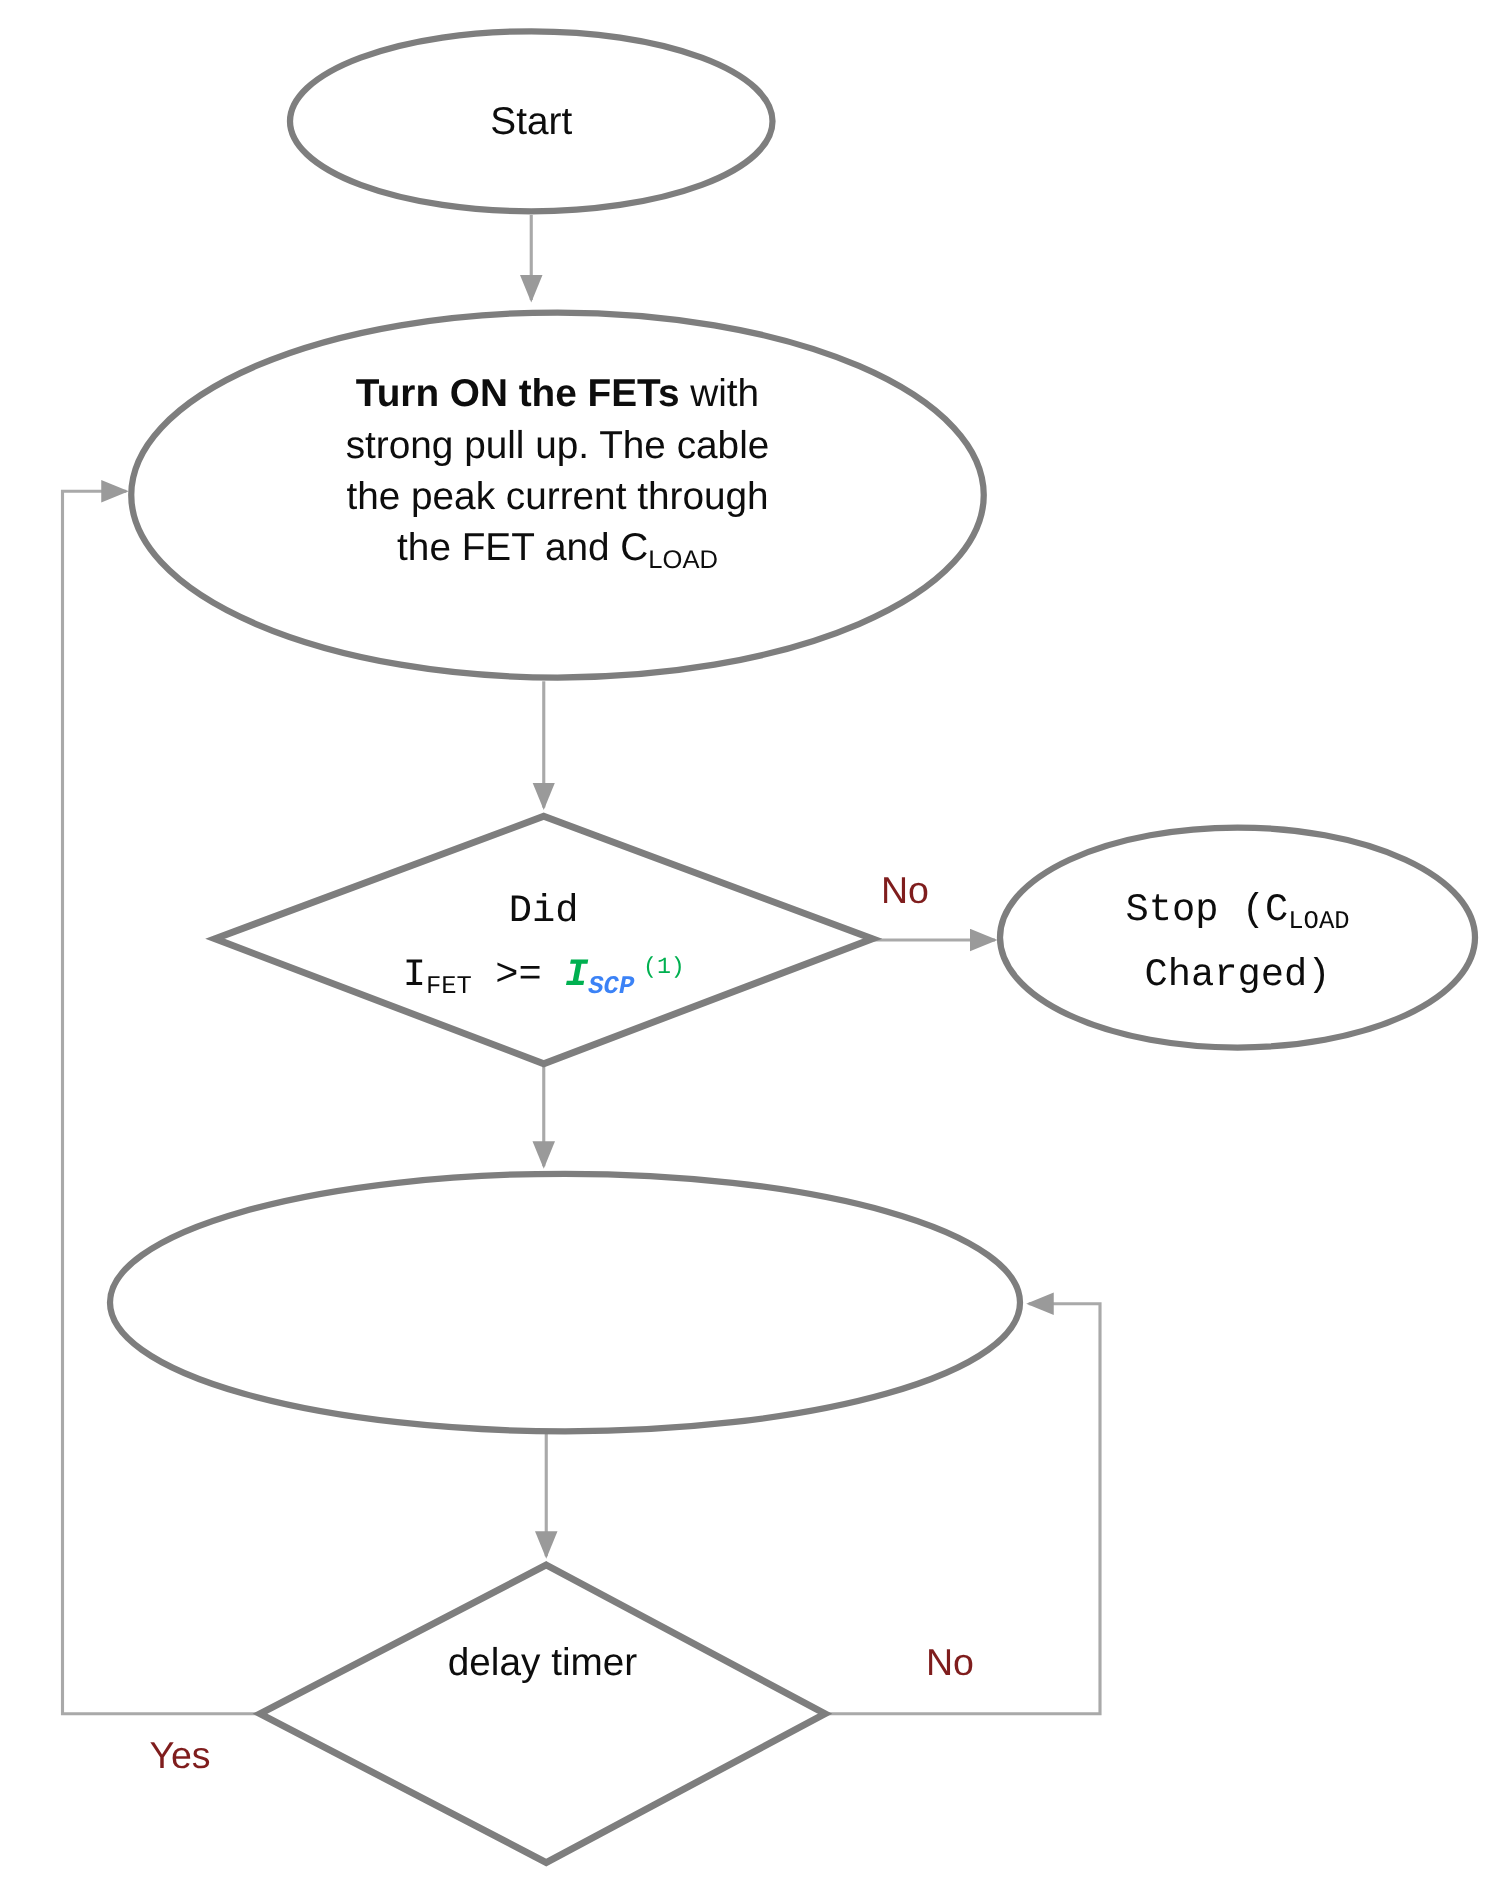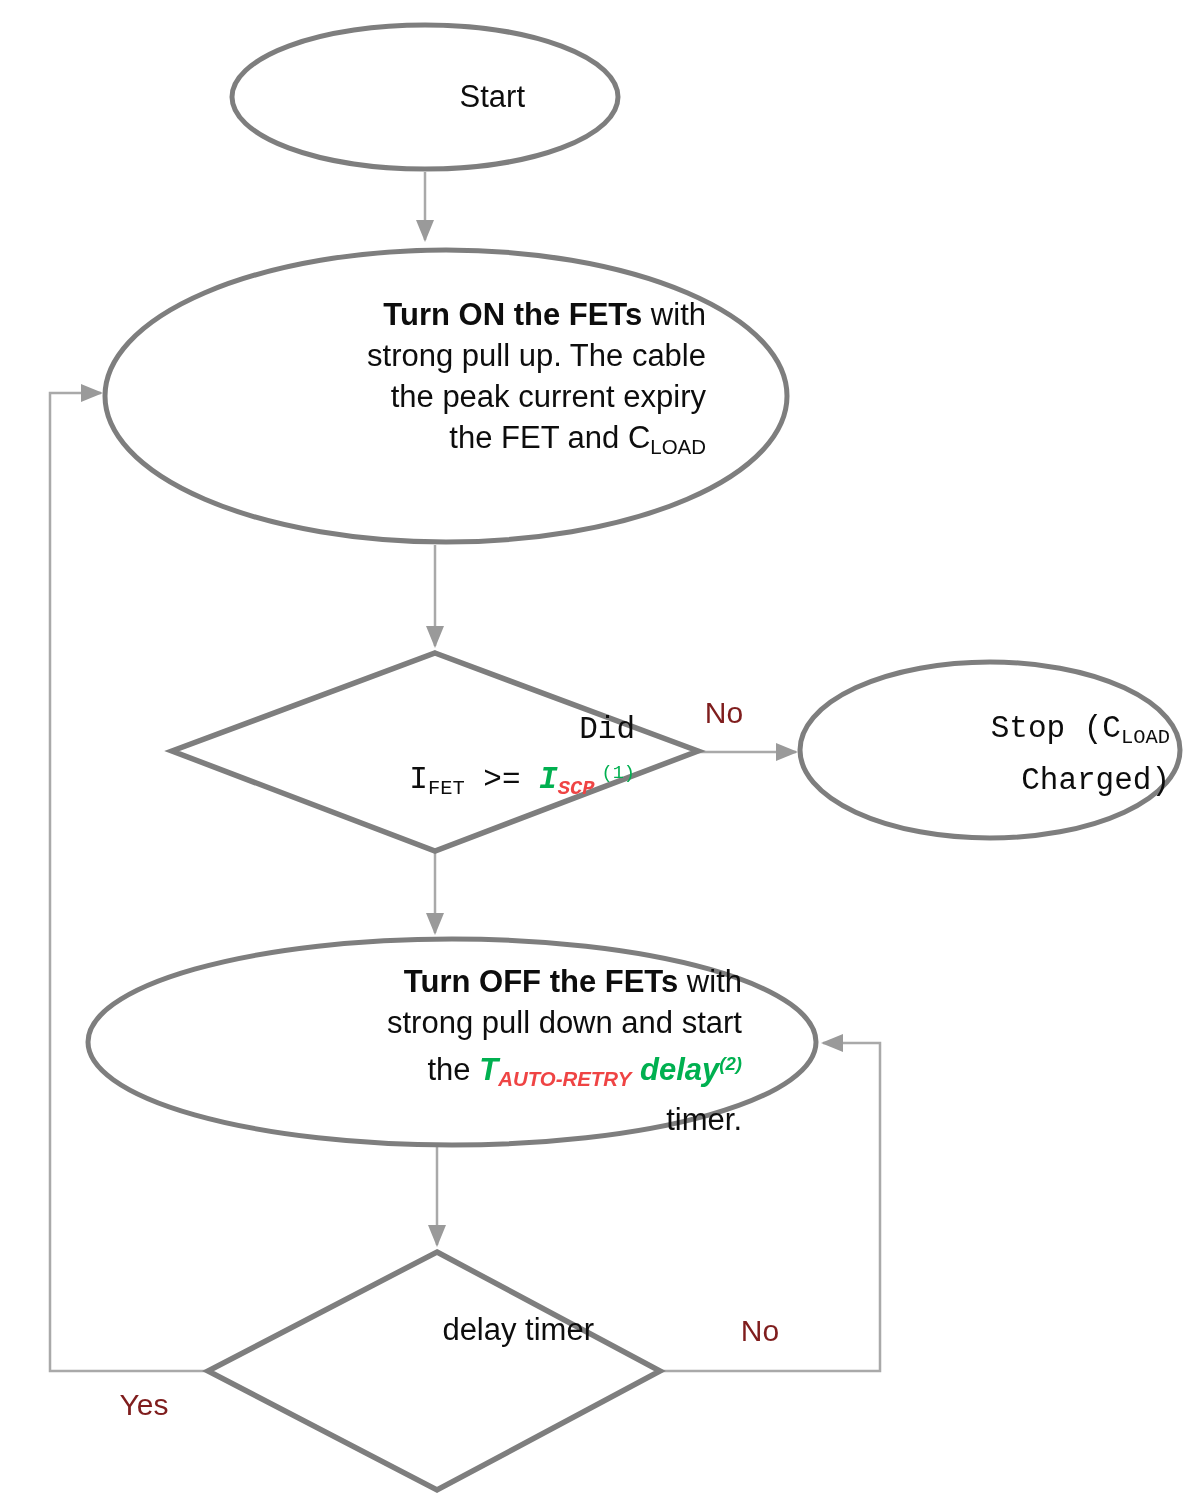--- a/index.html
+++ b/index.html
@@ -7,37 +7,37 @@
     position:relative;
     width:1200px;height:1503px;
     background:#ffffff;
     font-family:"Liberation Sans", sans-serif;
     color:#0d0d0d;
     overflow:hidden;
   }
   .stage svg{position:absolute;left:0;top:0;}
   .node-text{
     position:absolute;
-    text-align:right;
+    text-align:center;
     font-size:31px;
     line-height:41px;
     color:#0d0d0d;
     white-space:nowrap;
   }
   .edge-label{
     position:absolute;
     font-size:30px;
     color:#7f1d1d;
     text-align:center;
   }
   .b{font-weight:700;}
   .sub{font-size:0.66em;vertical-align:-0.30em;}
   .sp{margin-left:7px;}
   .green{color:#00B050;font-weight:700;font-style:italic;}
-  .gsub{color:#ef4444;font-weight:700;font-style:italic;font-size:0.66em;vertical-align:-0.30em;}
+  .gsub{color:#3b82f6;font-weight:700;font-style:italic;font-size:0.66em;vertical-align:-0.30em;}
   .gsup-plain{color:#00B050;font-size:0.60em;vertical-align:0.55em;}
   .gsup-bold{color:#00B050;font-weight:700;font-style:italic;font-size:0.60em;vertical-align:0.55em;}
   .d1{line-height:44px;}
   .stp{line-height:43px;font-family:Liberation Mono, monospace;}
   .d2{line-height:40px;}
 </style>
 </head>
 <body>
 
 <div class="stage">
@@ -65,40 +65,34 @@
     <polygon points="437,1252 660,1371 437,1490 208,1371" fill="#ffffff" stroke="#7e7e7e" stroke-width="5.5"></polygon>
   </svg>
 
   <div class="node-text" style="left:325px;top:76px;width:200px;">
     <span>Start</span>
   </div>
 
   <div class="node-text" style="left:186px;top:294px;width:520px;">
     <div><span class="b">Turn ON the FETs</span><span> with</span></div>
     <div><span>strong pull up. The cable</span></div>
-    <div><span>the peak current expiry</span></div>
+    <div><span>the peak current through</span></div>
     <div><span>the FET and C</span><span class="sub">LOAD</span></div>
   </div>
 
   <div class="node-text d1" style="left:235px;top:708px;width:400px;font-family:Liberation Mono, monospace;">
     <div><span>Did</span></div>
     <div><span>I</span><span class="sub">FET</span><span> &gt;= </span><span class="green">I</span><span class="gsub">SCP</span><span class="gsup-plain sp">(1)</span></div>
   </div>
 
   <div class="node-text stp" style="left:810px;top:707px;width:360px;">
     <div><span>Stop (C</span><span class="sub">LOAD</span></div>
     <div><span>Charged)</span></div>
   </div>
 
-  <div class="node-text" style="left:162px;top:961px;width:580px;">
-    <div><span class="b">Turn OFF the FETs</span><span> with</span></div>
-    <div><span>strong pull down and start</span></div>
-    <div><span>the </span><span class="green">T</span><span class="gsub">AUTO-RETRY</span><span class="green"> delay</span><span class="gsup-bold">(2)</span></div>
-    <div><span>timer.</span></div>
-  </div>
 
   <div class="node-text d2" style="left:274px;top:1310px;width:320px;">
     <div><span>delay timer</span></div>
   </div>
 
   <div class="edge-label" style="left:688px;top:696px;width:72px;">
     <span>No</span>
   </div>
   <div class="edge-label" style="left:104px;top:1388px;width:80px;">
     <span>Yes</span>

